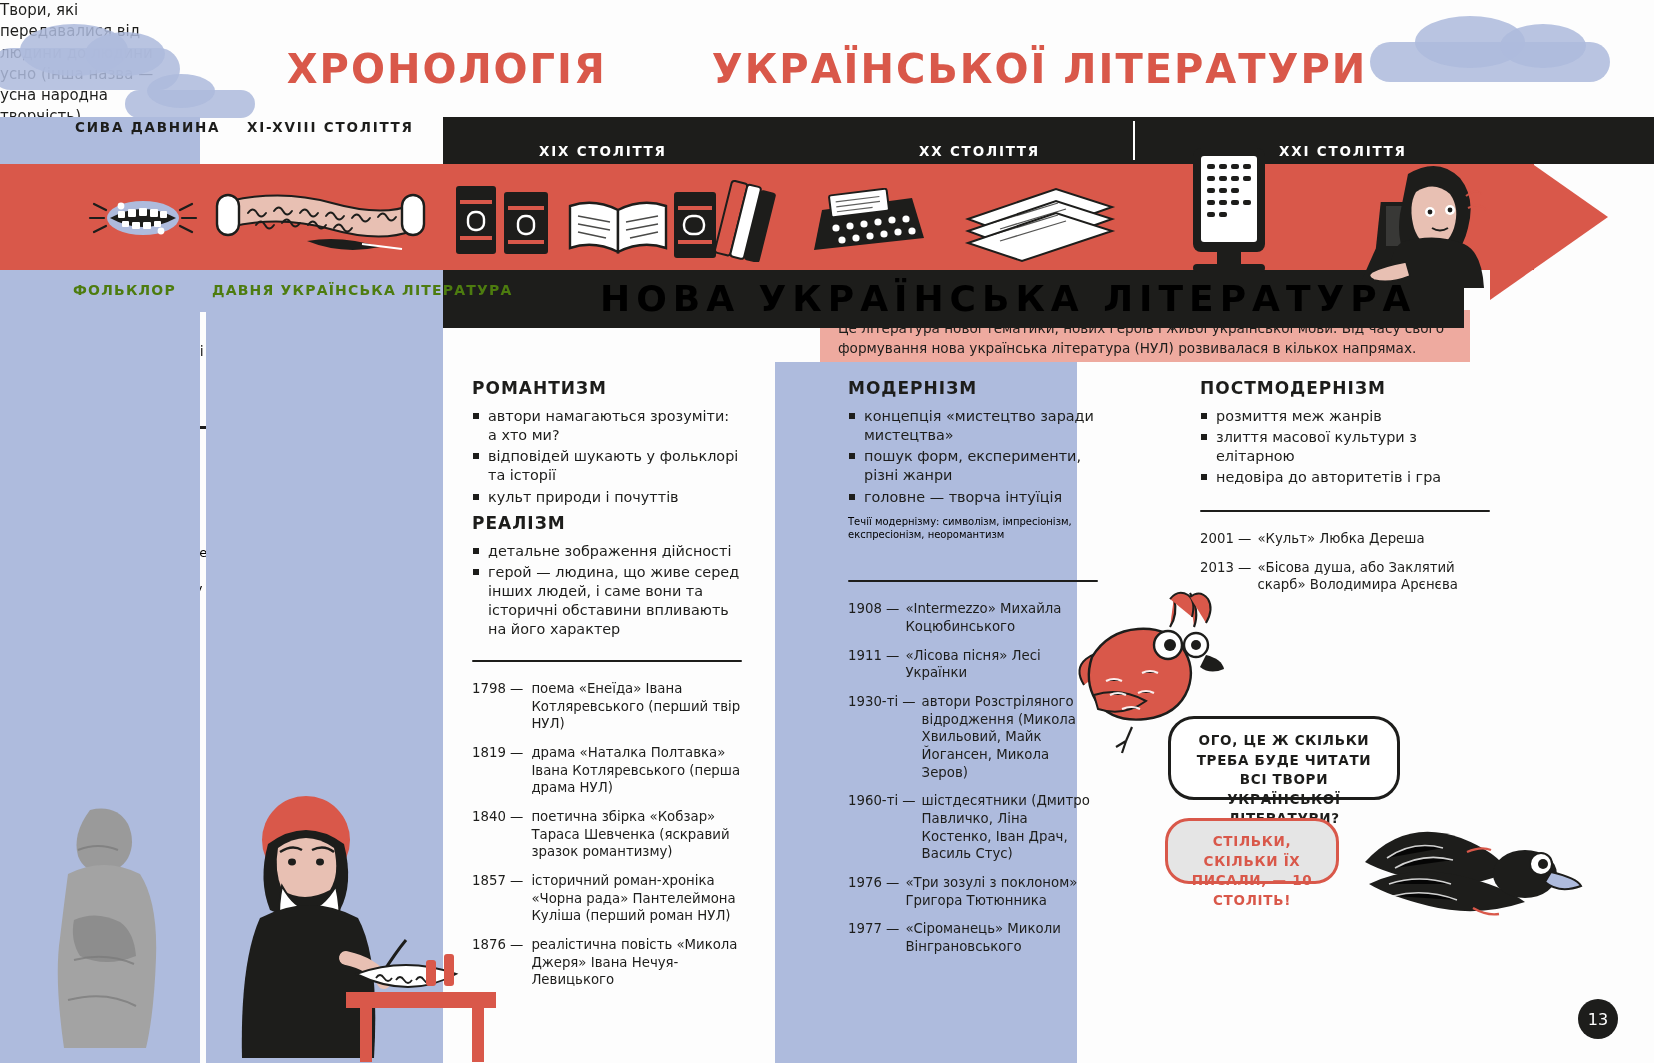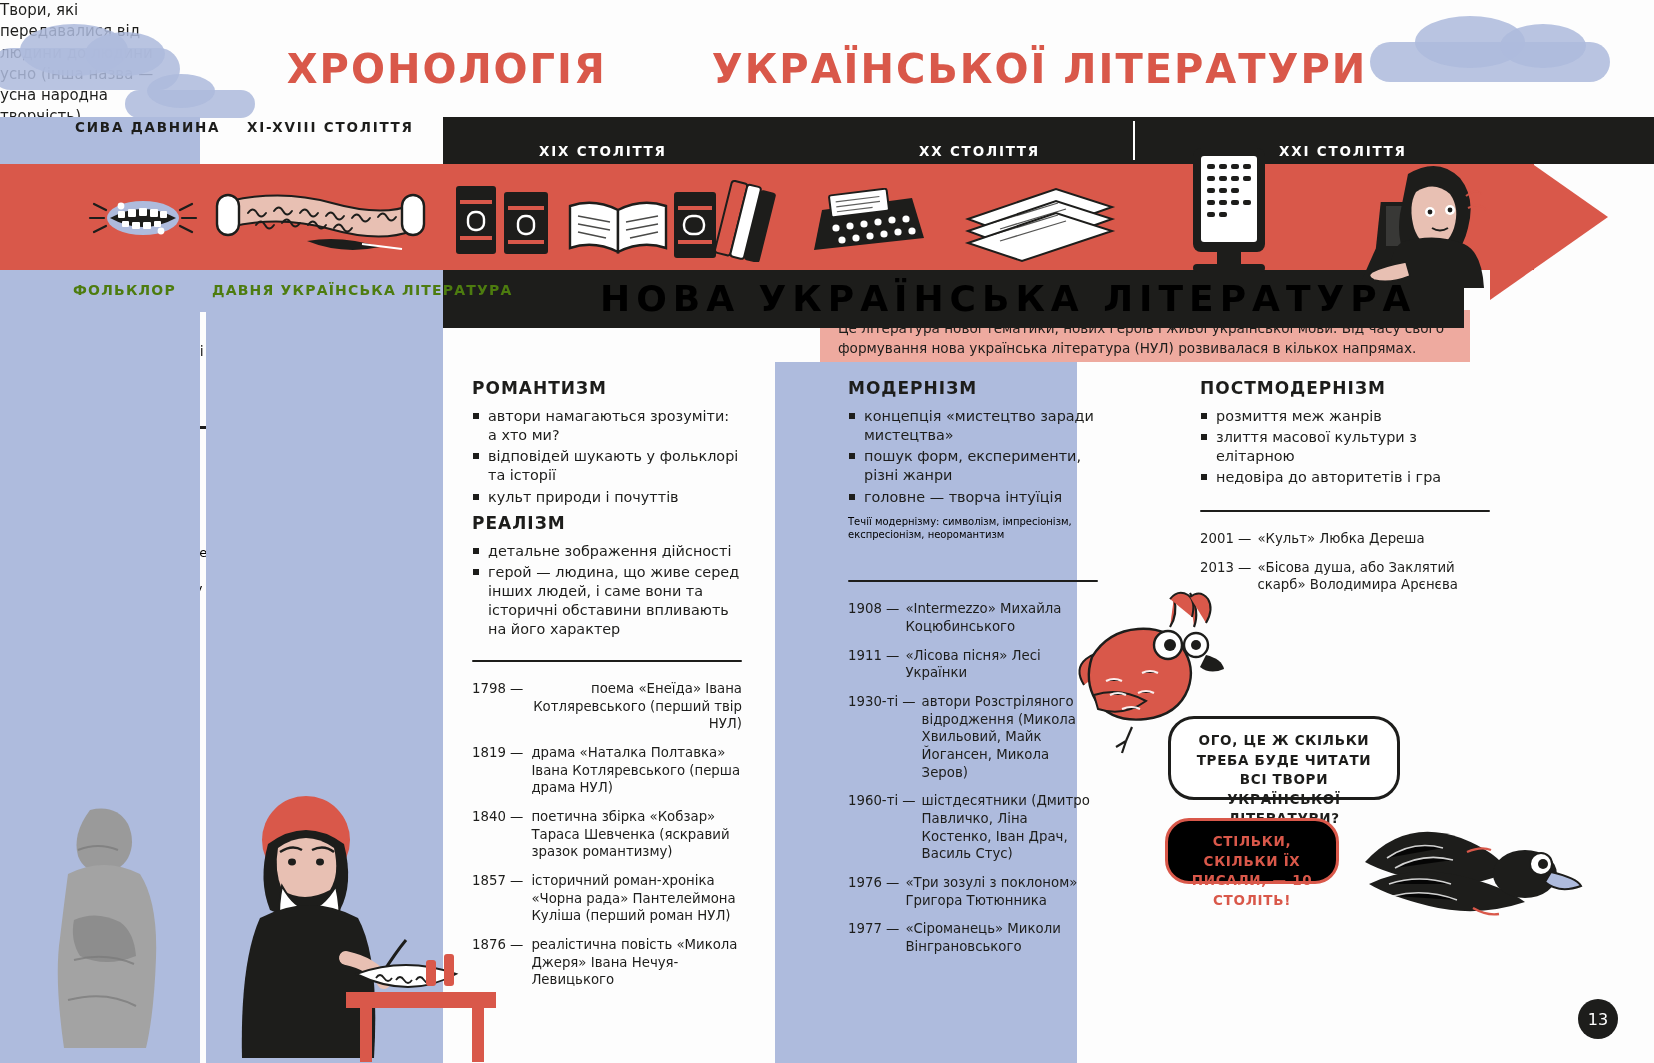--- a/index.html
+++ b/index.html
@@ -72,21 +72,21 @@
   .col2 p{margin:0;font-size:14.2px;line-height:1.42;color:#1d1d1b;}
   .col2 .entry{font-size:13px;line-height:1.35;margin-bottom:12px;}
 
   .col3{left:472px;top:378px;width:270px;}
   .col4{left:848px;top:378px;width:250px;}
   .col5{left:1200px;top:378px;width:290px;}
 
   
   .balloon{position:absolute;z-index:8;background:#fff;border:3px solid #1d1d1b;border-radius:26px;}
   .balloon .txt{font-size:13.5px;letter-spacing:.7px;line-height:1.45;color:#1d1d1b;font-weight:600;padding:12px 16px;text-align:center;}
-  .balloon-red{position:absolute;z-index:8;background:#000000;border:3px solid #d9584a;border-radius:24px;}
+  .balloon-red{position:absolute;z-index:8;background:#e5e5e5;border:3px solid #d9584a;border-radius:24px;}
   .balloon-red .txt{font-size:13.5px;letter-spacing:.7px;line-height:1.45;color:#d9584a;font-weight:600;padding:11px 14px;text-align:center;}
 
   
   .pageno{position:absolute;right:36px;bottom:24px;width:40px;height:40px;border-radius:50%;
     background:#1d1d1b;color:#fff;display:flex;align-items:center;justify-content:center;font-size:16px;z-index:9;}
 
   
   .ill{position:absolute;z-index:5;}
 </style>
 </head>
@@ -363,21 +363,21 @@
       <li>культ природи і почуттів</li>
     </ul>
     <h3 style="margin-top:6px;">РЕАЛІЗМ</h3>
     <ul>
       <li>детальне зображення дійсності</li>
       <li>герой — людина, що живе серед інших людей, і саме вони та історичні обставини впливають на його характер</li>
     </ul>
     <div class="rule thin" style="margin:20px 0 18px 0;"></div>
     <div class="dated">
         <span class="y">1798 —</span>
-        <span class="t" style="padding-left:8px;text-align:right;">поема «Енеїда» Івана Котляревського (перший твір НУЛ)</span>
+        <span class="t" style="padding-left:8px;">поема «Енеїда» Івана Котляревського (перший твір НУЛ)</span>
       </div>
     <div class="dated">
         <span class="y">1819 —</span>
         <span class="t" style="padding-left:8px;">драма «Наталка Полтавка» Івана Котляревського (перша драма НУЛ)</span>
       </div>
     <div class="dated">
         <span class="y">1840 —</span>
         <span class="t" style="padding-left:8px;">поетична збірка «Кобзар» Тараса Шевченка (яскравий зразок романтизму)</span>
       </div>
     <div class="dated">

